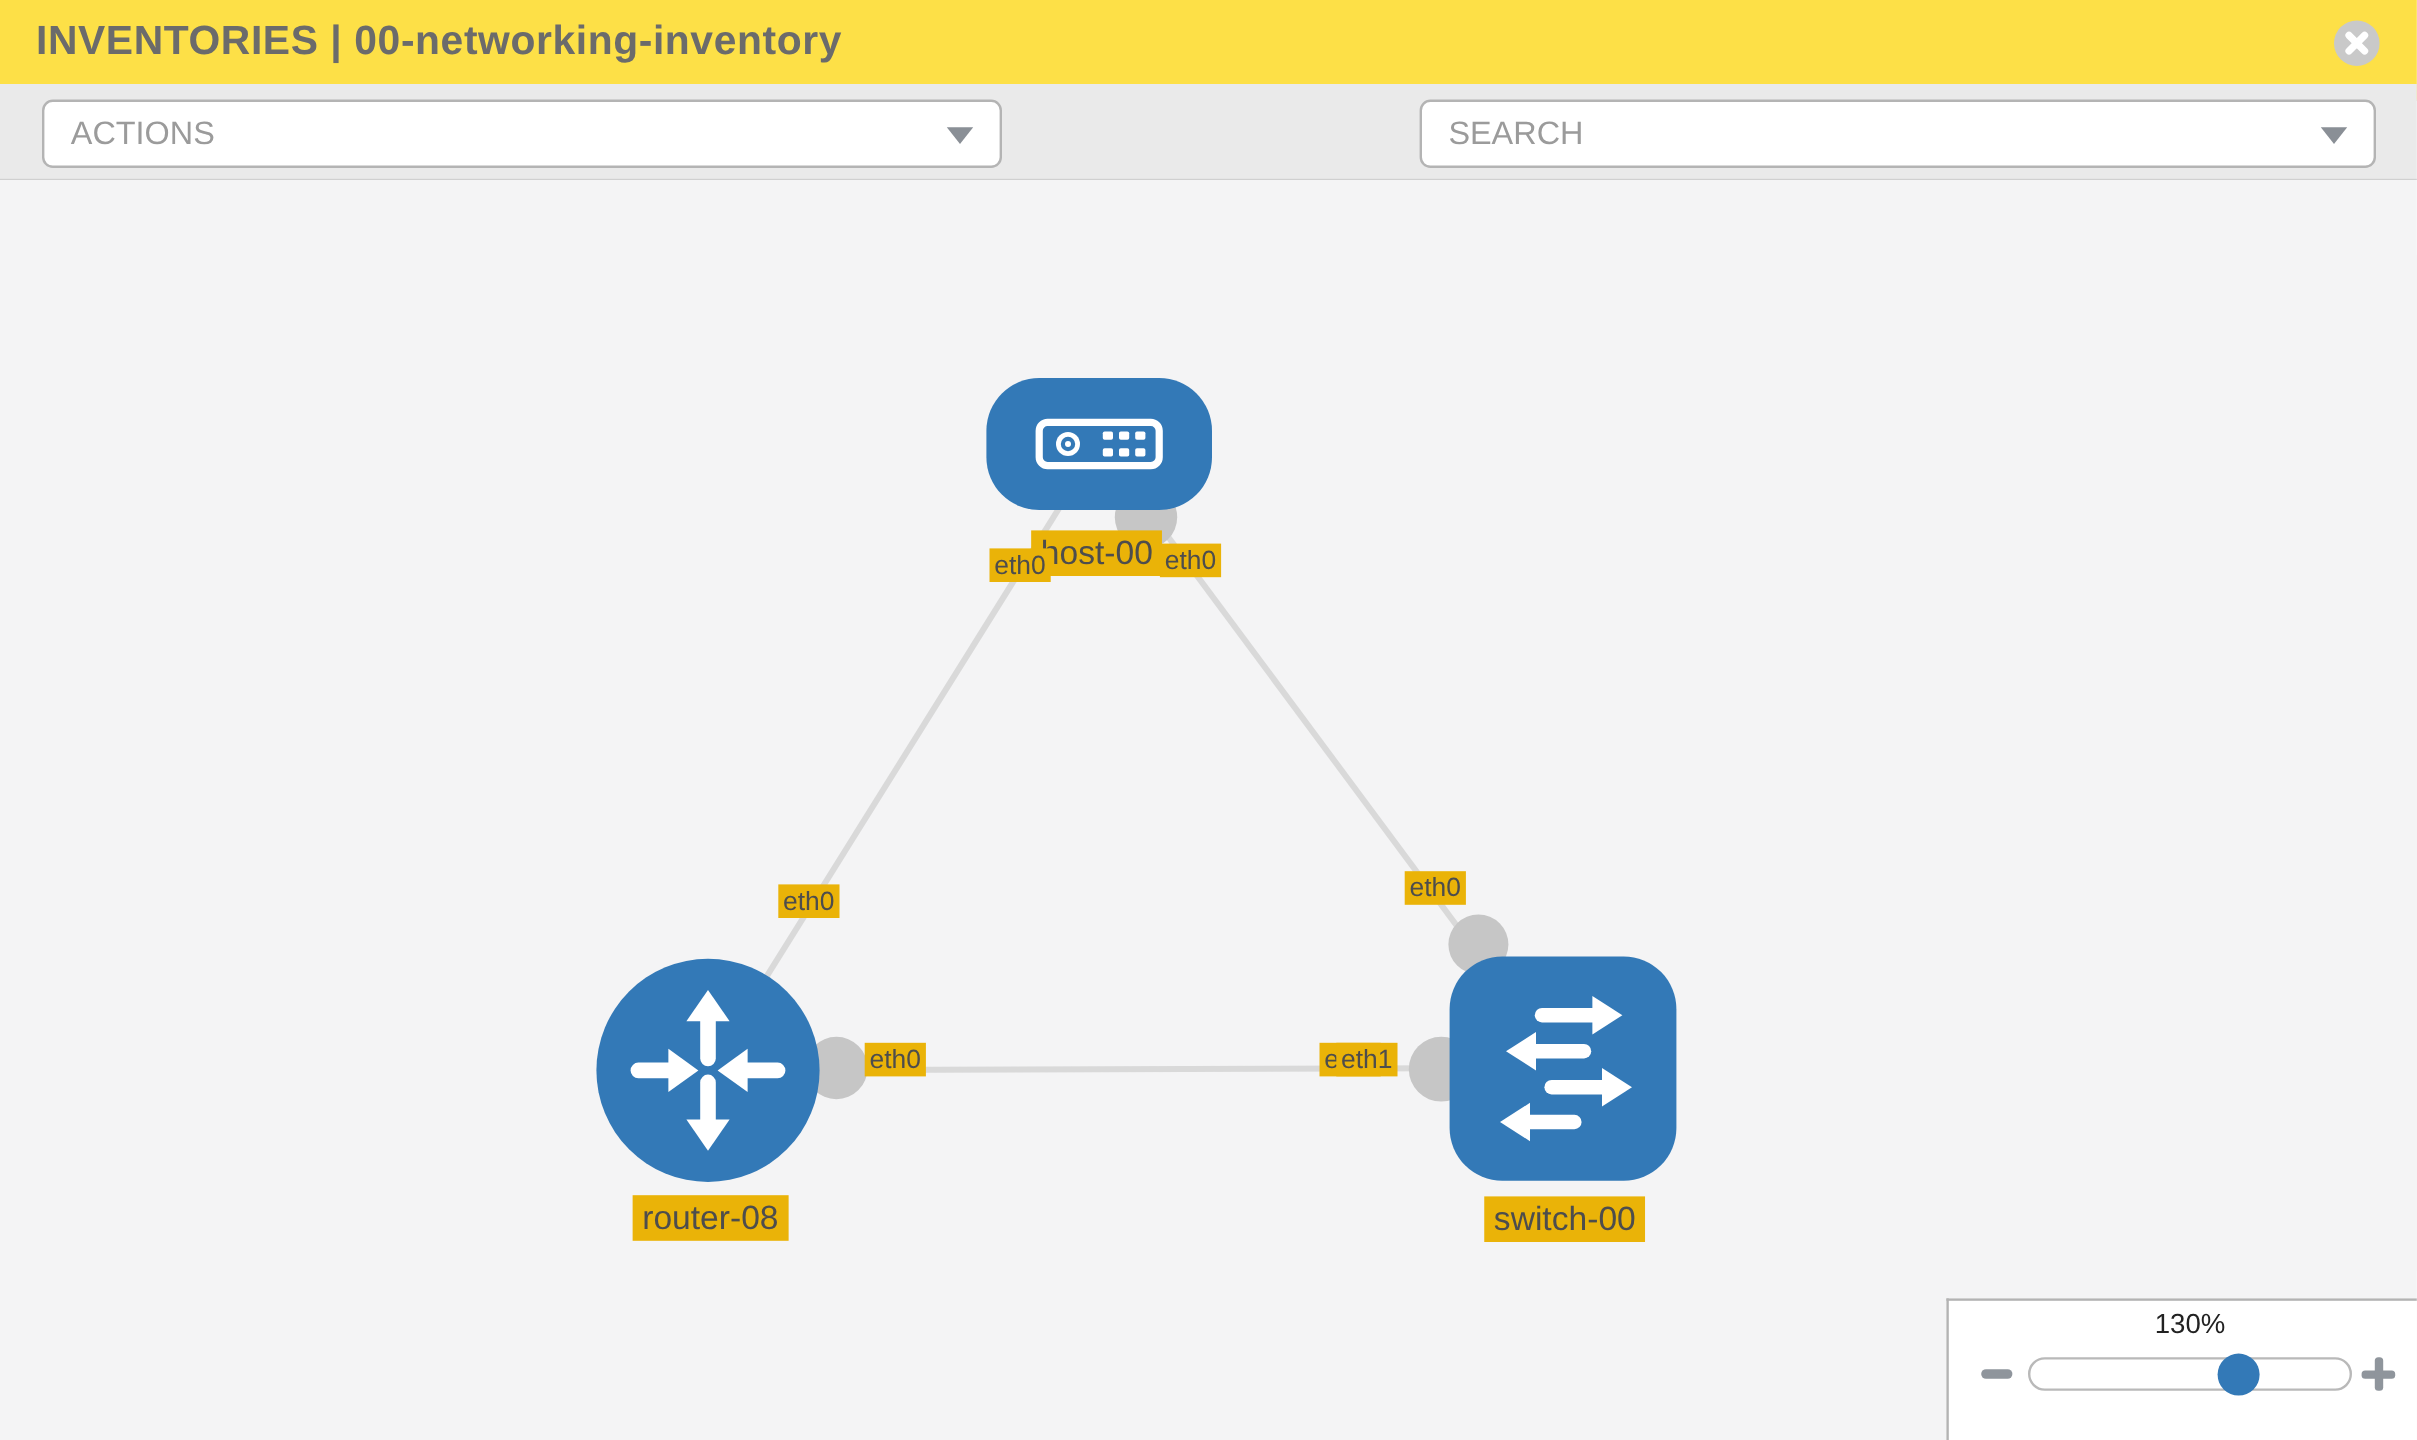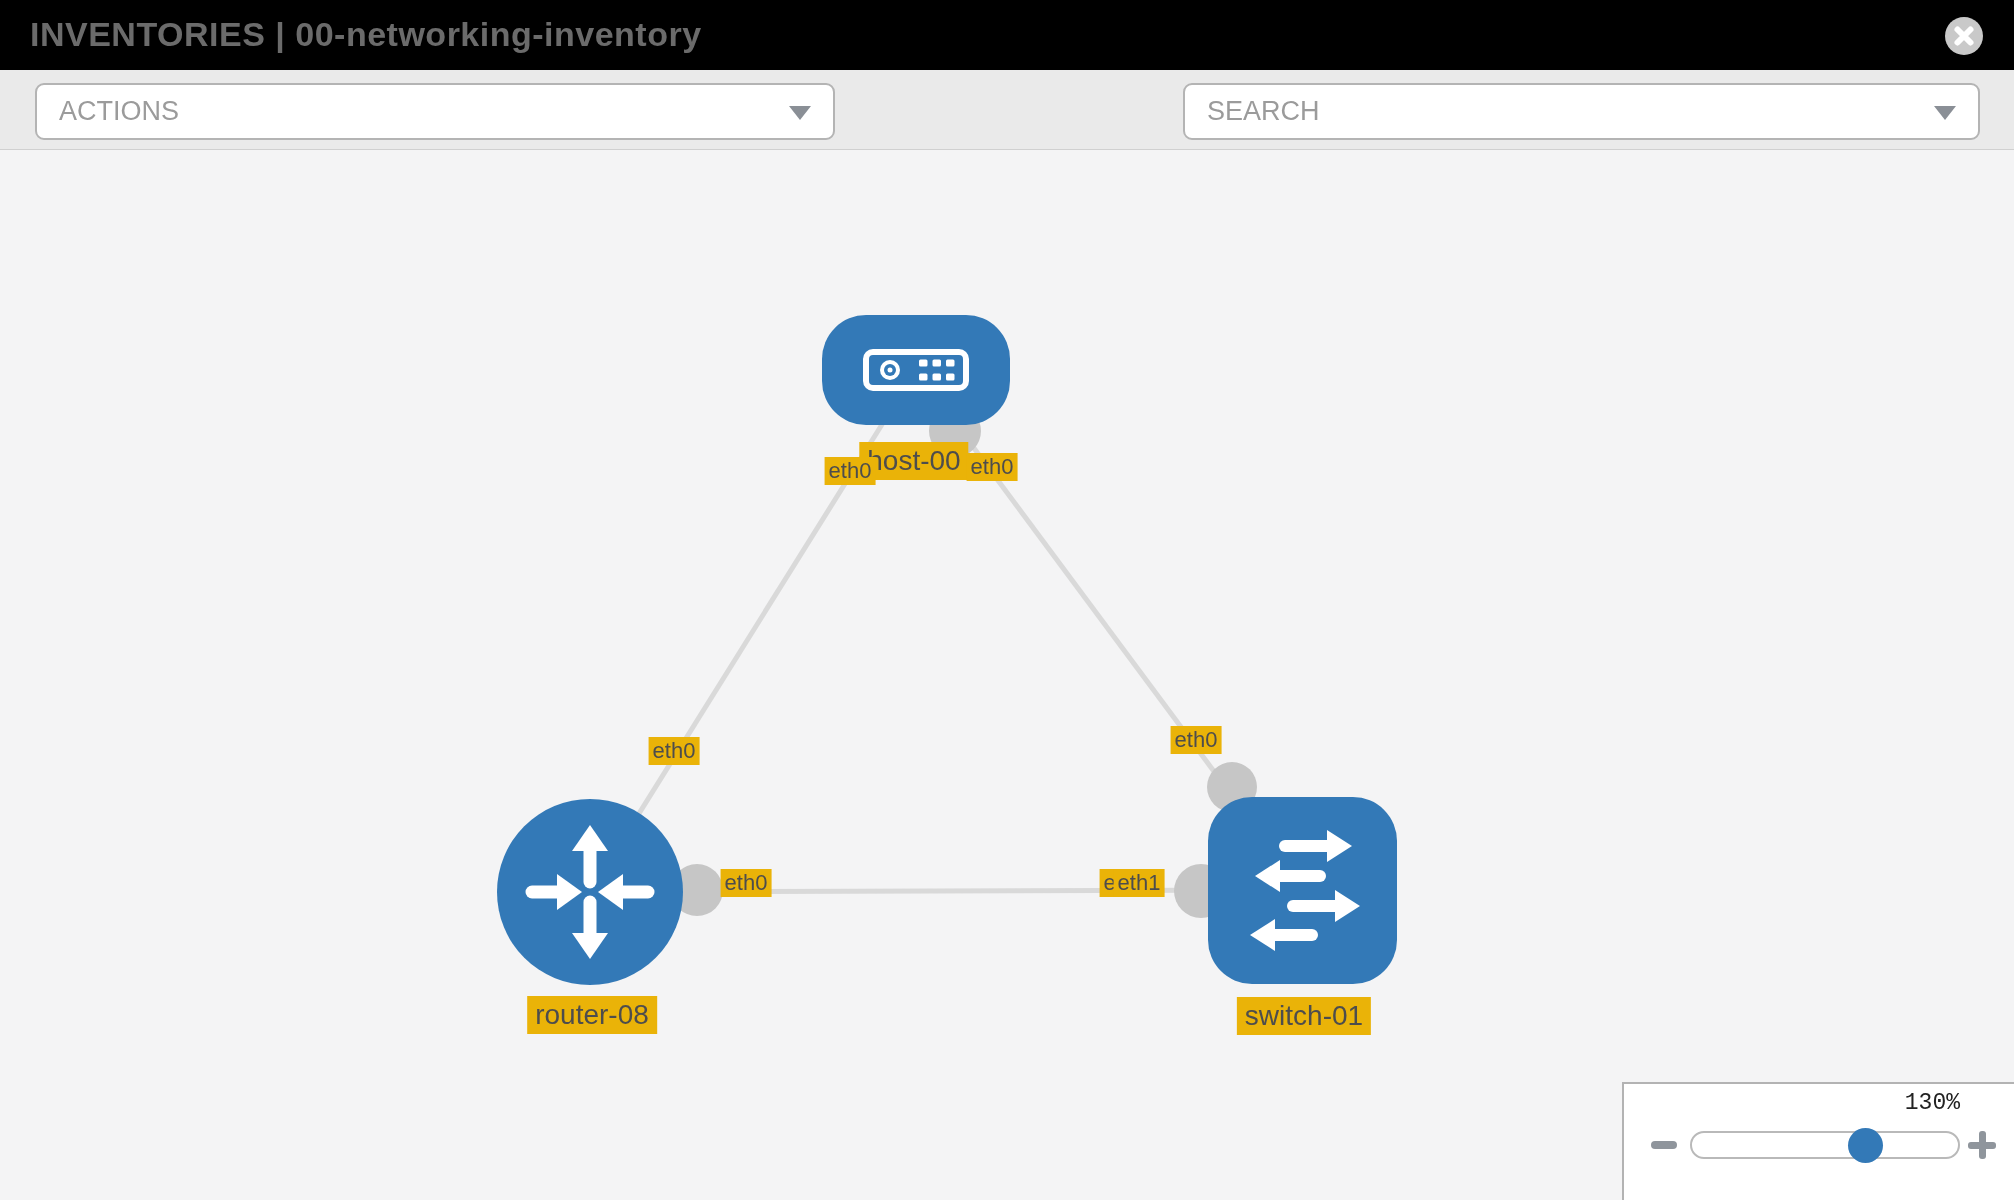--- a/index.html
+++ b/index.html
@@ -1,20 +1,20 @@
 <!DOCTYPE html>
 <html><head>
 <meta charset="utf-8">
 <style>
   * { margin:0; padding:0; box-sizing:border-box; }
   html,body { width:2014px; height:1200px; font-family:"Liberation Sans", sans-serif; background:#ffffff; overflow:hidden; }
   .app { position:absolute; inset:0; }
 
   
-  .header { position:absolute; left:0; top:0; width:2014px; height:84px; background:#000000; border-bottom:1px solid #d9d9d9; }
+  .header { position:absolute; left:0; top:0; width:2014px; height:84px; background:#fde047; border-bottom:1px solid #d9d9d9; }
   .header-title { position:absolute; left:30px; top:0; height:69px; line-height:69px; font-size:34px; font-weight:700; color:#6b6b6b; letter-spacing:0.5px; }
   .close-btn { position:absolute; left:1945px; top:17px; width:38px; height:38px; border-radius:50%; background:#c9c9c9; cursor:pointer; }
   .close-btn svg { position:absolute; inset:0; }
 
   
   .toolbar { position:absolute; left:0; top:70px; width:2014px; height:80px; background:#eaeaea; border-bottom:1px solid #d0d0d0;padding-left:32px; }
   .select { position:absolute; top:13px; height:57px; background:#ffffff; border:2px solid #b4b4b4; border-radius:9px; font-size:27px; color:#9b9b9b; line-height:53px; padding-left:22px; cursor:pointer; }
   .select-actions { left:35px; width:800px; }
   .select-search { left:1183px; width:797px; }
   .caret { position:absolute; right:22px; top:21px; width:0; height:0; border-left:11px solid transparent; border-right:11px solid transparent; border-top:14px solid #8a8f96; }
@@ -26,21 +26,21 @@
   .canvas { position:absolute; left:0; top:150px; width:2014px; height:1050px; background:#f4f4f5; }
   .topo-svg { position:absolute; left:0; top:0; }
 
   .nlabel { position:absolute; background:#eab308; color:#4d4d4d; white-space:nowrap; transform:translateX(-50%); z-index:5; }
   .node-label { font-size:28px; padding:3px 8px; }
   .iface-label { font-size:22px; padding:1px 4px; }
   .iface-top { z-index:6; }
 
   
   .zoom-panel { position:absolute; left:1622px; top:1082px; width:392px; height:118px; background:#ffffff; border-top:2px solid #b3b3b3; border-left:2px solid #b3b3b3; z-index:10; }
-  .zoom-level { position:absolute; left:66px; top:6px; width:270px; text-align:right; font-size:23px; color:#222222;font-family:Liberation Mono, monospace; }
+  .zoom-level { position:absolute; left:66px; top:6px; width:270px; text-align:center; font-size:23px; color:#222222; }
   .zoom-minus { position:absolute; left:27px; top:57px; width:26px; height:8px; border-radius:4px; background:#8f959c; cursor:pointer; }
   .zoom-track { position:absolute; left:66px; top:47px; width:270px; height:28px; background:#ffffff; border:2px solid #b9b9b9; border-radius:15px; cursor:pointer; }
   .zoom-knob { position:absolute; left:224px; top:44px; width:35px; height:35px; border-radius:50%; background:#3379b7; cursor:pointer; }
   .zoom-plus { position:absolute; left:344px; top:47px; width:28px; height:28px; cursor:pointer; }
   .zoom-plus .hbar { position:absolute; left:0; top:10.5px; width:28px; height:7px; border-radius:3px; background:#8f959c; }
   .zoom-plus .vbar { position:absolute; left:10.5px; top:0; width:7px; height:28px; border-radius:3px; background:#8f959c; }
 </style>
 </head>
 <body>
 
@@ -148,21 +148,21 @@
           <line x1="1293" y1="756" x2="1338" y2="756"></line>
           <polygon points="1360,756 1335,740 1335,772" stroke="none"></polygon>
           <line x1="1312" y1="785" x2="1272" y2="785"></line>
           <polygon points="1250,785 1275,769 1275,801" stroke="none"></polygon>
         </g>
       </g>
     </svg>
 
     <div class="nlabel node-label" style="left:914px; top:292px;">host-00</div>
     <div class="nlabel node-label" style="left:592px; top:846px;">router-08</div>
-    <div class="nlabel node-label" style="left:1304px; top:847px;">switch-01</div>
+    <div class="nlabel node-label" style="left:1304px; top:847px;">switch-00</div>
 
     <div class="nlabel iface-label" style="left:850px; top:307px;">eth0</div>
     <div class="nlabel iface-label" style="left:674px; top:587px;">eth0</div>
     <div class="nlabel iface-label" style="left:992px; top:303px;">eth0</div>
     <div class="nlabel iface-label" style="left:1196px; top:576px;">eth0</div>
     <div class="nlabel iface-label" style="left:746px; top:719px;">eth0</div>
     <div class="nlabel iface-label" style="left:1125px; top:719px;">eth0</div>
     <div class="nlabel iface-label iface-top" style="left:1139px; top:719px;">eth1</div>
   </div>
 

